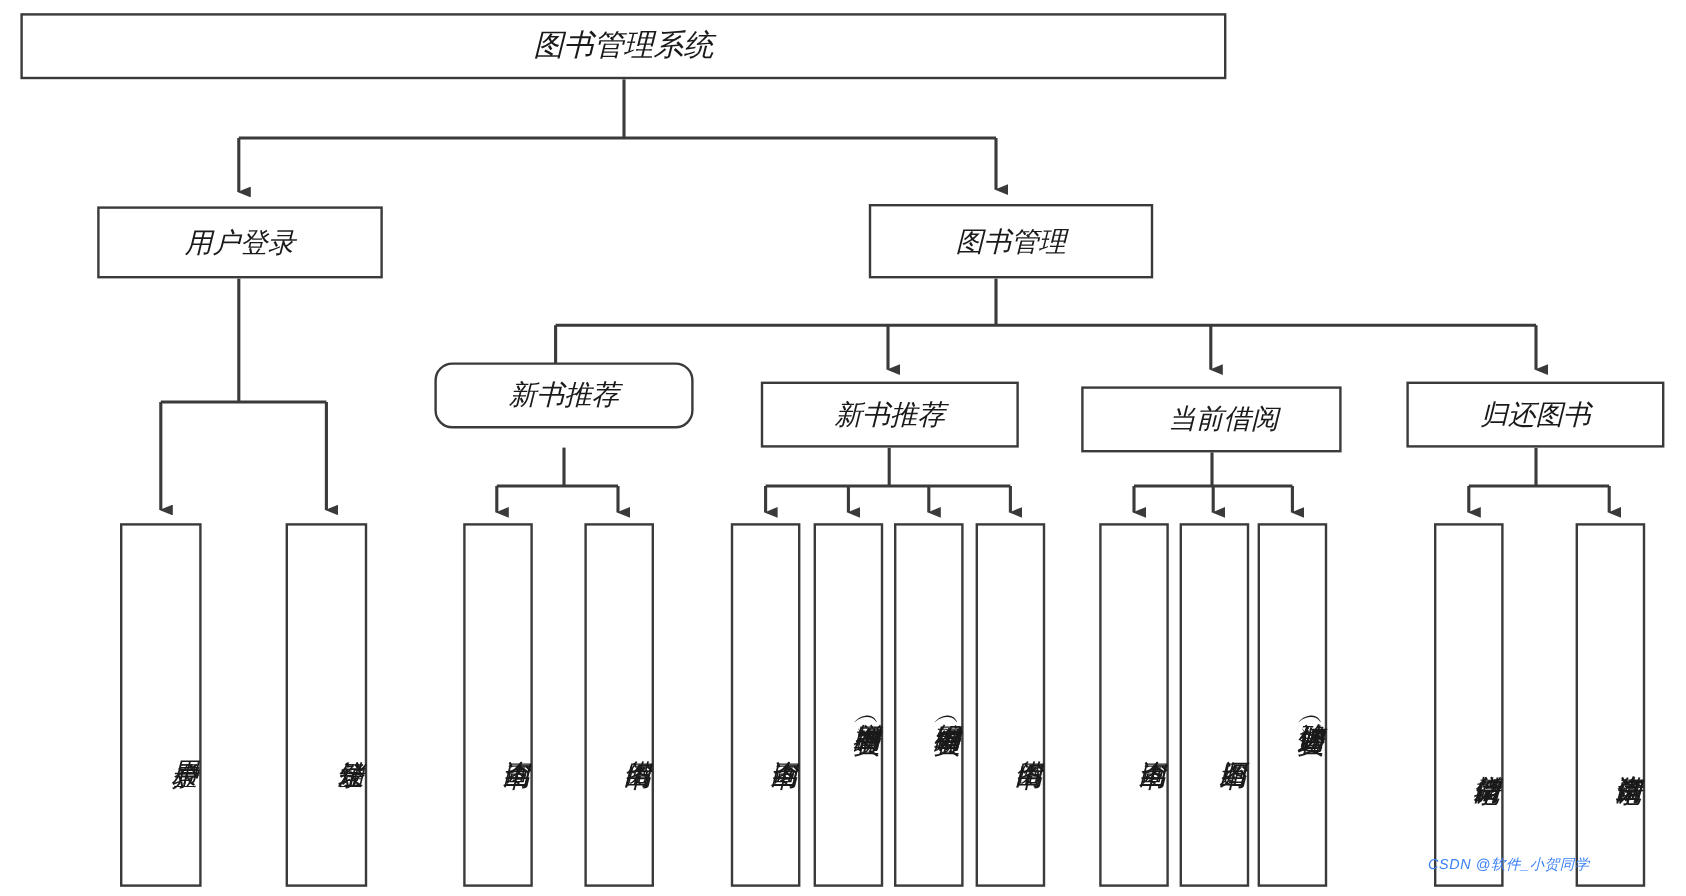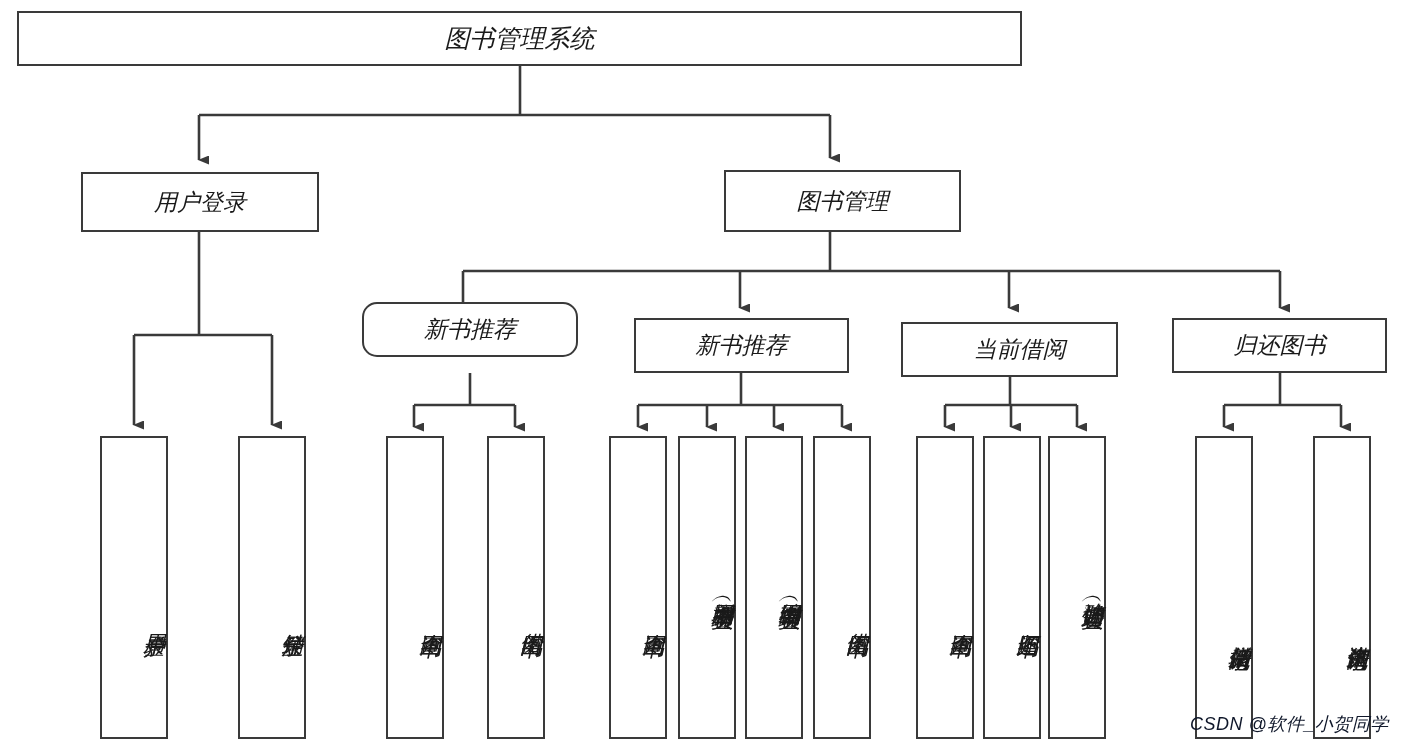--- a/index.html
+++ b/index.html
@@ -58,22 +58,22 @@
   .node.leaf.mid{
     padding-top:60px;
   }
   .node.leaf.low{
     padding-top:86px;
   }
   .watermark{
     position:absolute;
     left:1190px;
     top:712px;
-    font-size:18px;
-    color:#0f172a;
+    font-size:12px;
+    color:#3b82f6;
     letter-spacing:0.5px;
     white-space:nowrap;
   }
 </style>
 </head>
 <body>
 
 <div id="canvas">
 
   <svg class="wires" viewBox="0 0 1405 747">

